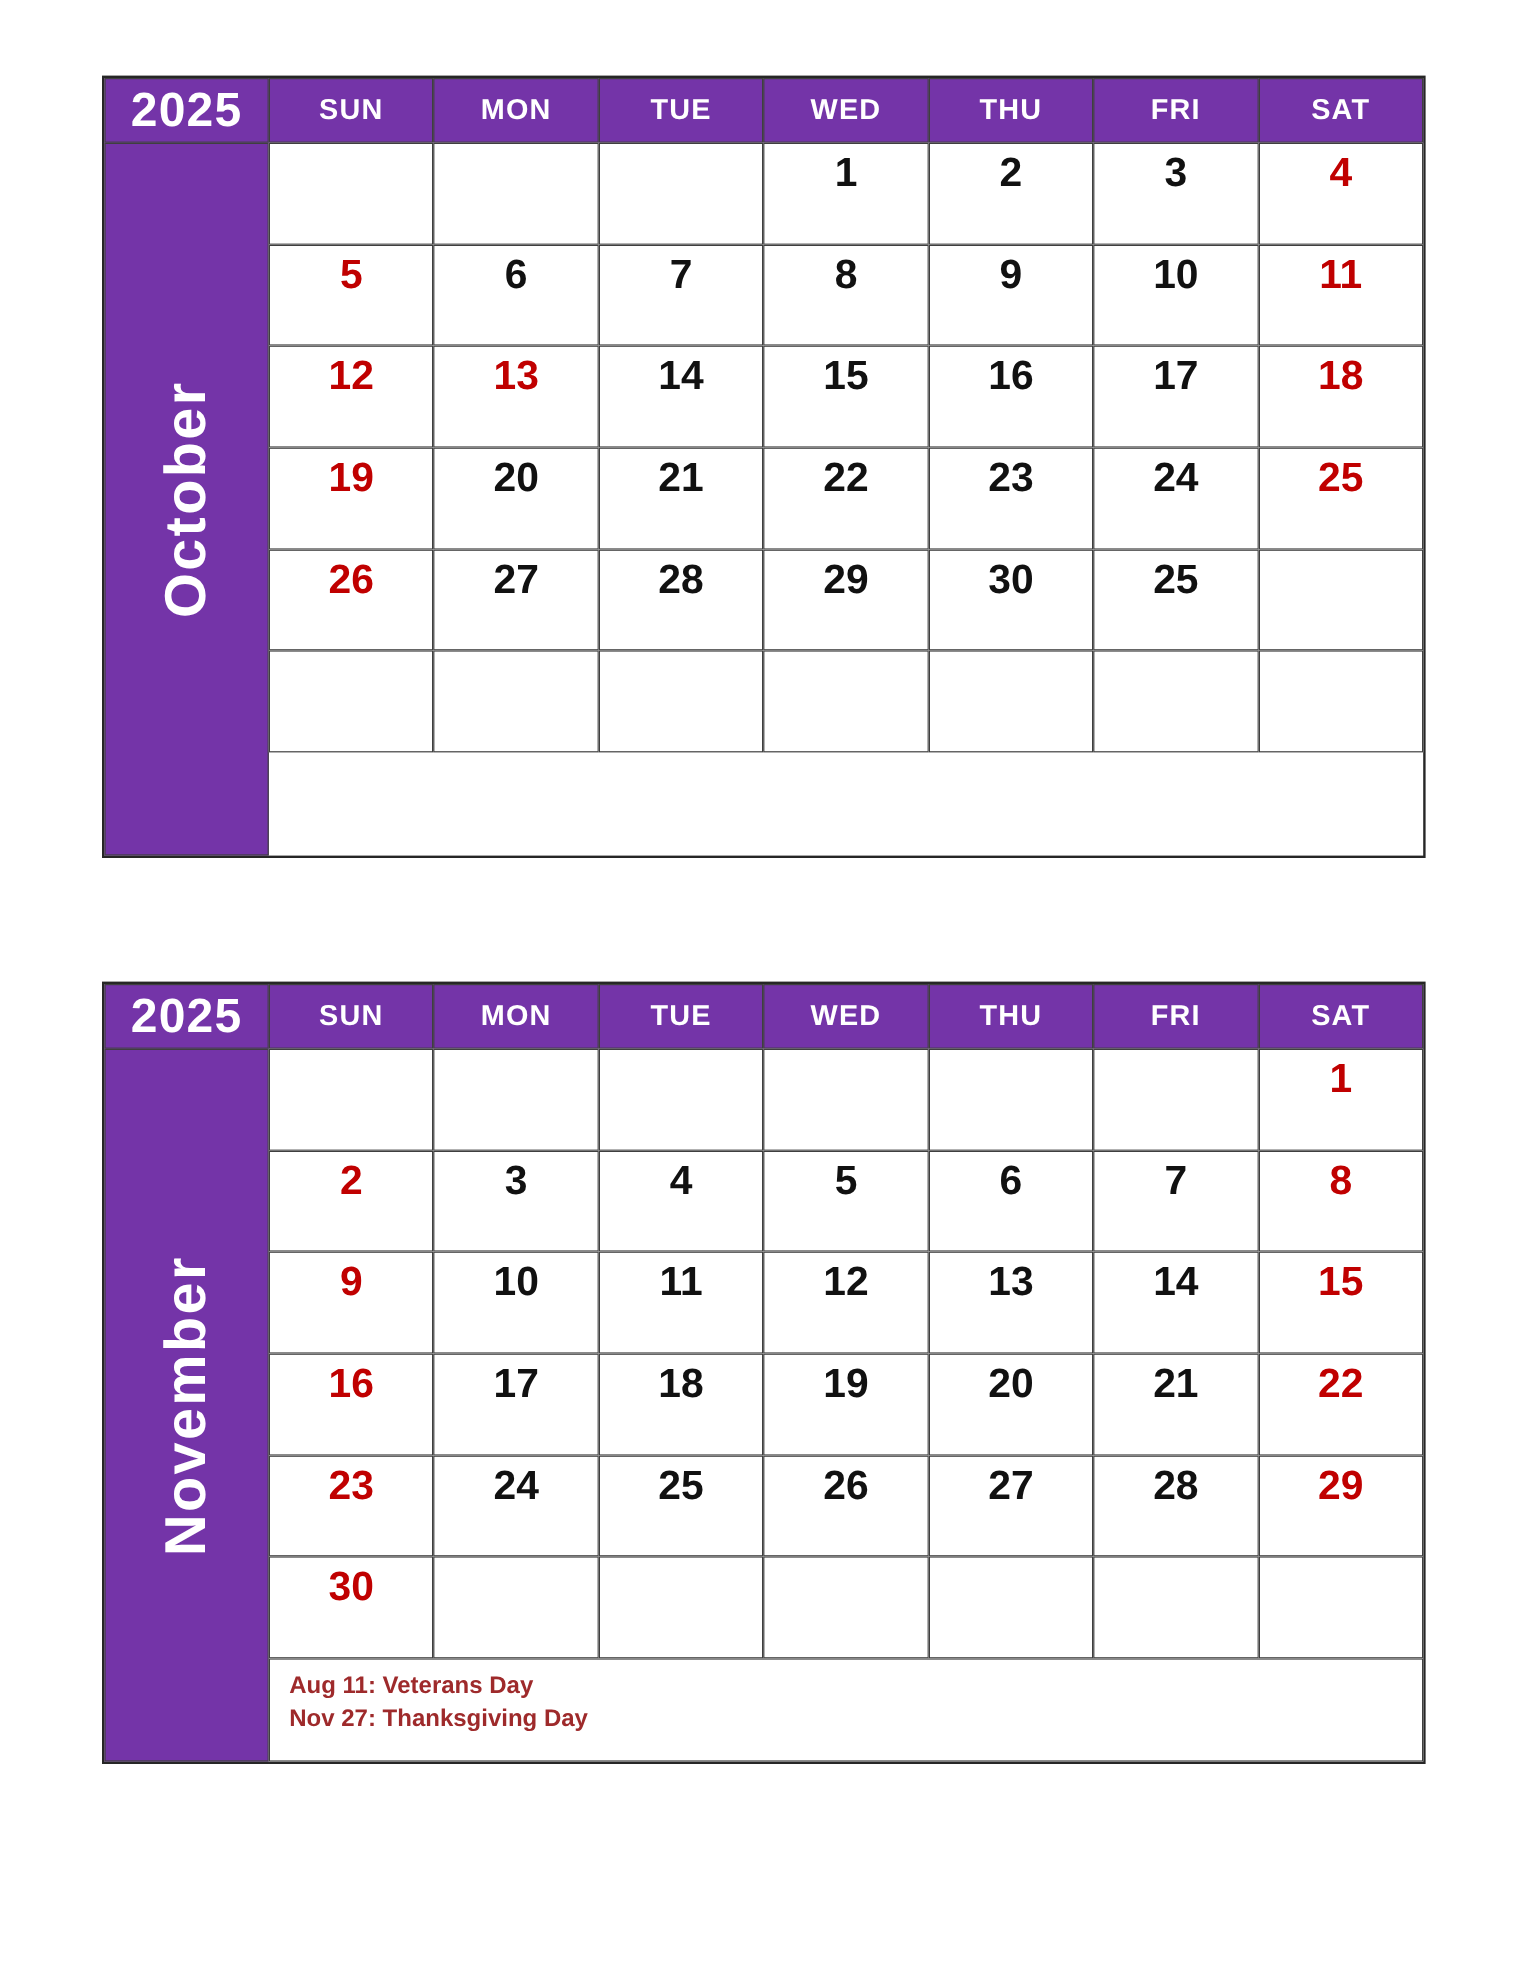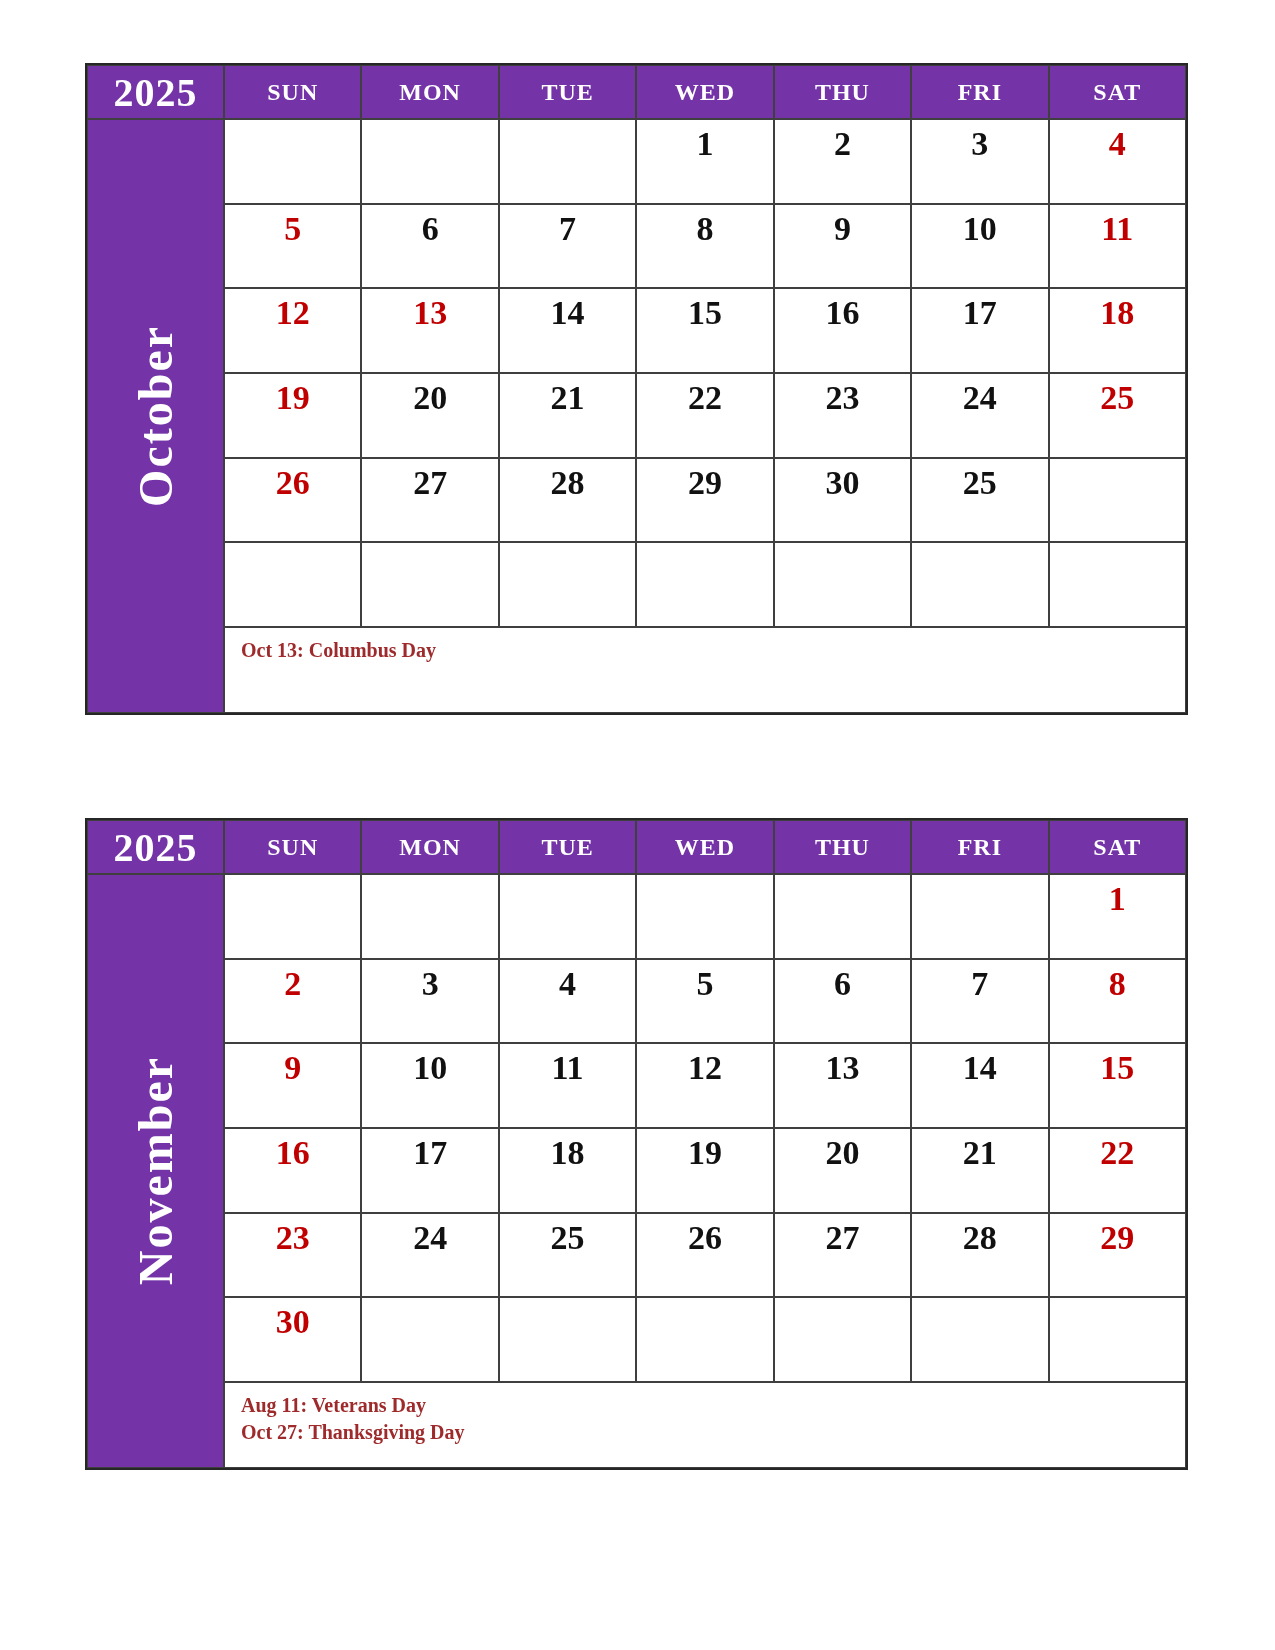--- a/index.html
+++ b/index.html
@@ -5,21 +5,20 @@
   * { box-sizing: border-box; margin: 0; padding: 0; }
   html, body { background: #ffffff; }
   body { font-family: "Liberation Sans", sans-serif; }
 
   .page {
     position: relative;
     width: 1234px;
     height: 1650px;
     background: #ffffff;
     overflow: hidden;
-    font-family: Liberation Serif, serif;
   }
 
   .calendar {
     position: absolute;
     left: 85px;
     width: 1103px;
     height: 652px;
     display: grid;
     grid-template-columns: 137px repeat(7, 1fr);
     grid-template-rows: 54px repeat(6, 1fr) 86px;
@@ -108,23 +107,20 @@
     <div class="cell hdr year-cell">2025</div>
     <div class="cell hdr wd-cell">SUN</div>
     <div class="cell hdr wd-cell">MON</div>
     <div class="cell hdr wd-cell">TUE</div>
     <div class="cell hdr wd-cell">WED</div>
     <div class="cell hdr wd-cell">THU</div>
     <div class="cell hdr wd-cell">FRI</div>
     <div class="cell hdr wd-cell">SAT</div>
     <div class="cell month-bar">
       <span class="month-text">October</span>
-    </div>
-    <div class="cell holiday-row">
-      <div class="holiday-line">Oct 13: Columbus Day</div>
     </div>
   <div class="cell day" style="grid-area: 2 / 2;"><span class="num"></span></div>
       <div class="cell day" style="grid-area: 2 / 3;"><span class="num"></span></div>
       <div class="cell day" style="grid-area: 2 / 4;"><span class="num"></span></div>
       <div class="cell day" style="grid-area: 2 / 5;"><span class="num">1</span></div>
       <div class="cell day" style="grid-area: 2 / 6;"><span class="num">2</span></div>
       <div class="cell day" style="grid-area: 2 / 7;"><span class="num">3</span></div>
       <div class="cell day red" style="grid-area: 2 / 8;"><span class="num">4</span></div>
       <div class="cell day red" style="grid-area: 3 / 2;"><span class="num">5</span></div>
       <div class="cell day" style="grid-area: 3 / 3;"><span class="num">6</span></div>
@@ -170,21 +166,21 @@
     <div class="cell hdr wd-cell">TUE</div>
     <div class="cell hdr wd-cell">WED</div>
     <div class="cell hdr wd-cell">THU</div>
     <div class="cell hdr wd-cell">FRI</div>
     <div class="cell hdr wd-cell">SAT</div>
     <div class="cell month-bar">
       <span class="month-text">November</span>
     </div>
     <div class="cell holiday-row">
       <div class="holiday-line">Aug 11: Veterans Day</div>
-      <div class="holiday-line">Oct 27: Thanksgiving Day</div>
+      <div class="holiday-line">Nov 27: Thanksgiving Day</div>
     </div>
   <div class="cell day" style="grid-area: 2 / 2;"><span class="num"></span></div>
       <div class="cell day" style="grid-area: 2 / 3;"><span class="num"></span></div>
       <div class="cell day" style="grid-area: 2 / 4;"><span class="num"></span></div>
       <div class="cell day" style="grid-area: 2 / 5;"><span class="num"></span></div>
       <div class="cell day" style="grid-area: 2 / 6;"><span class="num"></span></div>
       <div class="cell day" style="grid-area: 2 / 7;"><span class="num"></span></div>
       <div class="cell day red" style="grid-area: 2 / 8;"><span class="num">1</span></div>
       <div class="cell day red" style="grid-area: 3 / 2;"><span class="num">2</span></div>
       <div class="cell day" style="grid-area: 3 / 3;"><span class="num">3</span></div>

